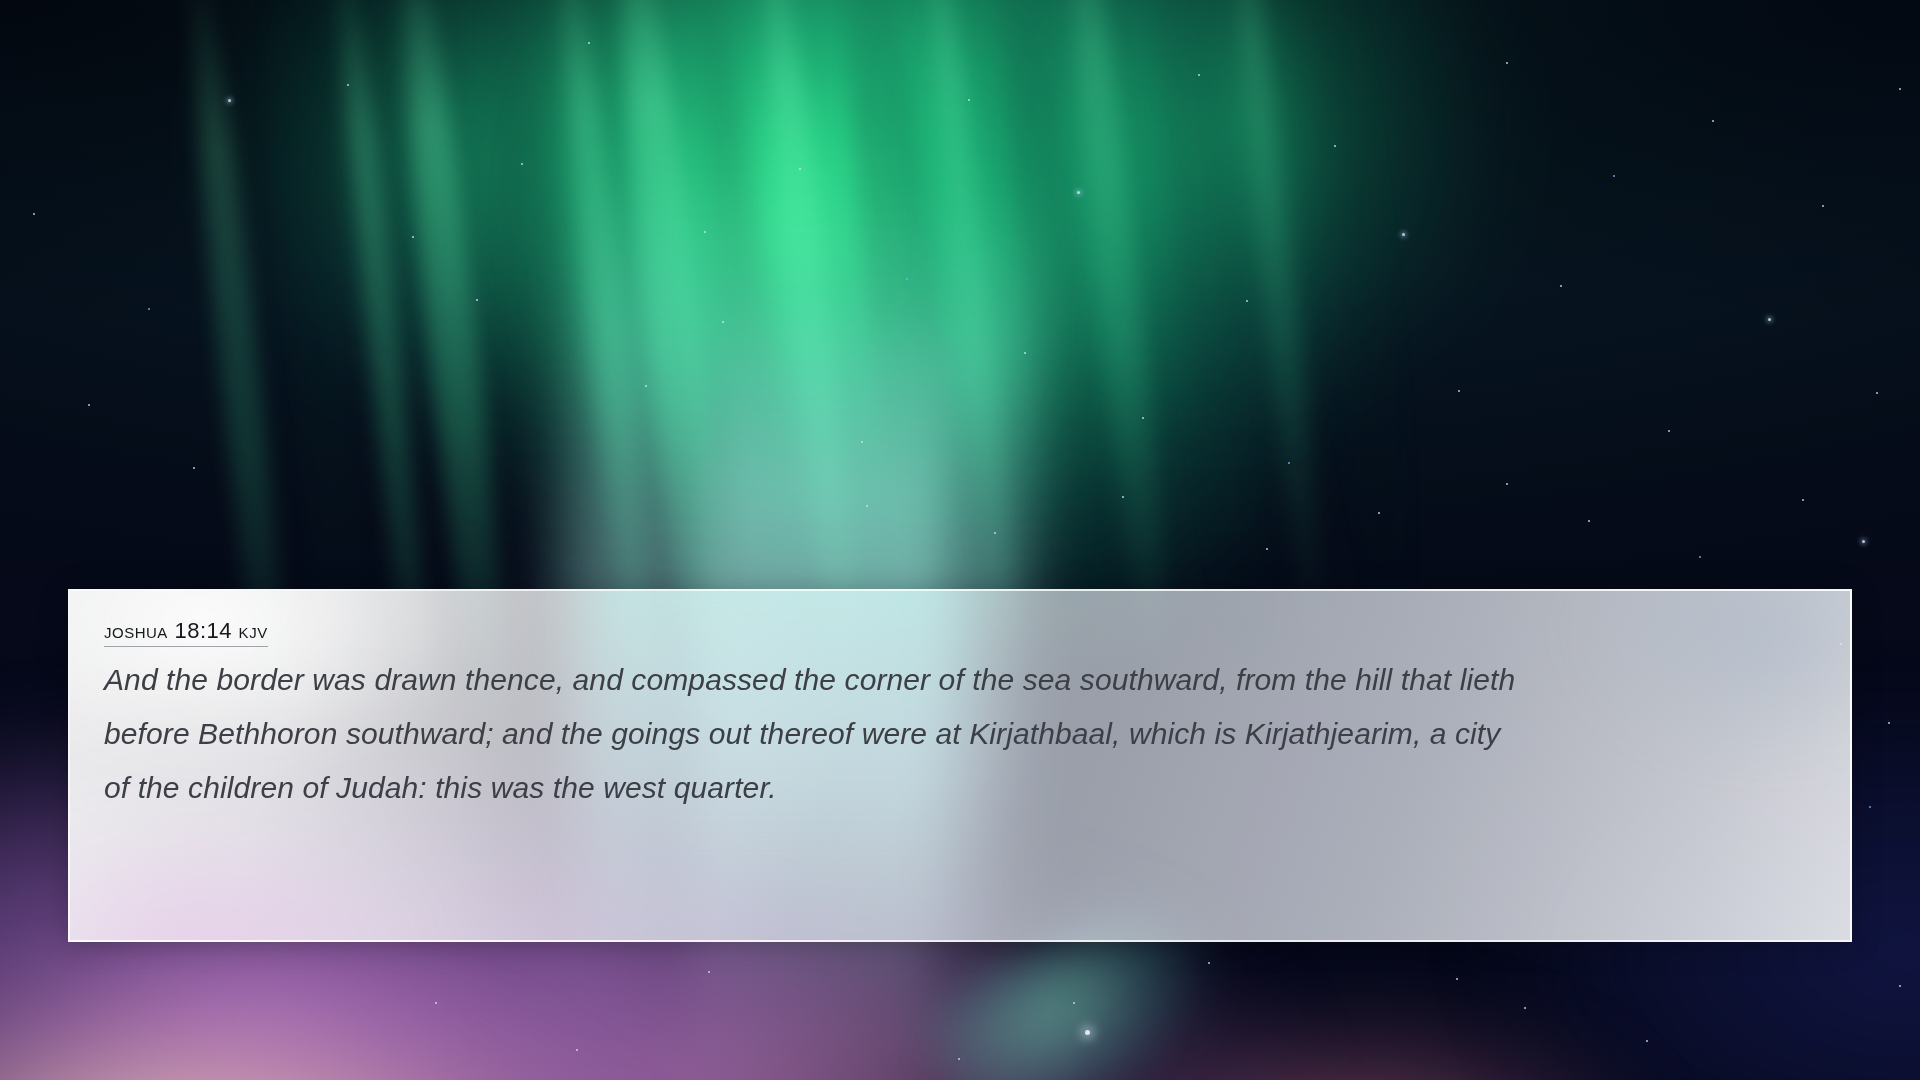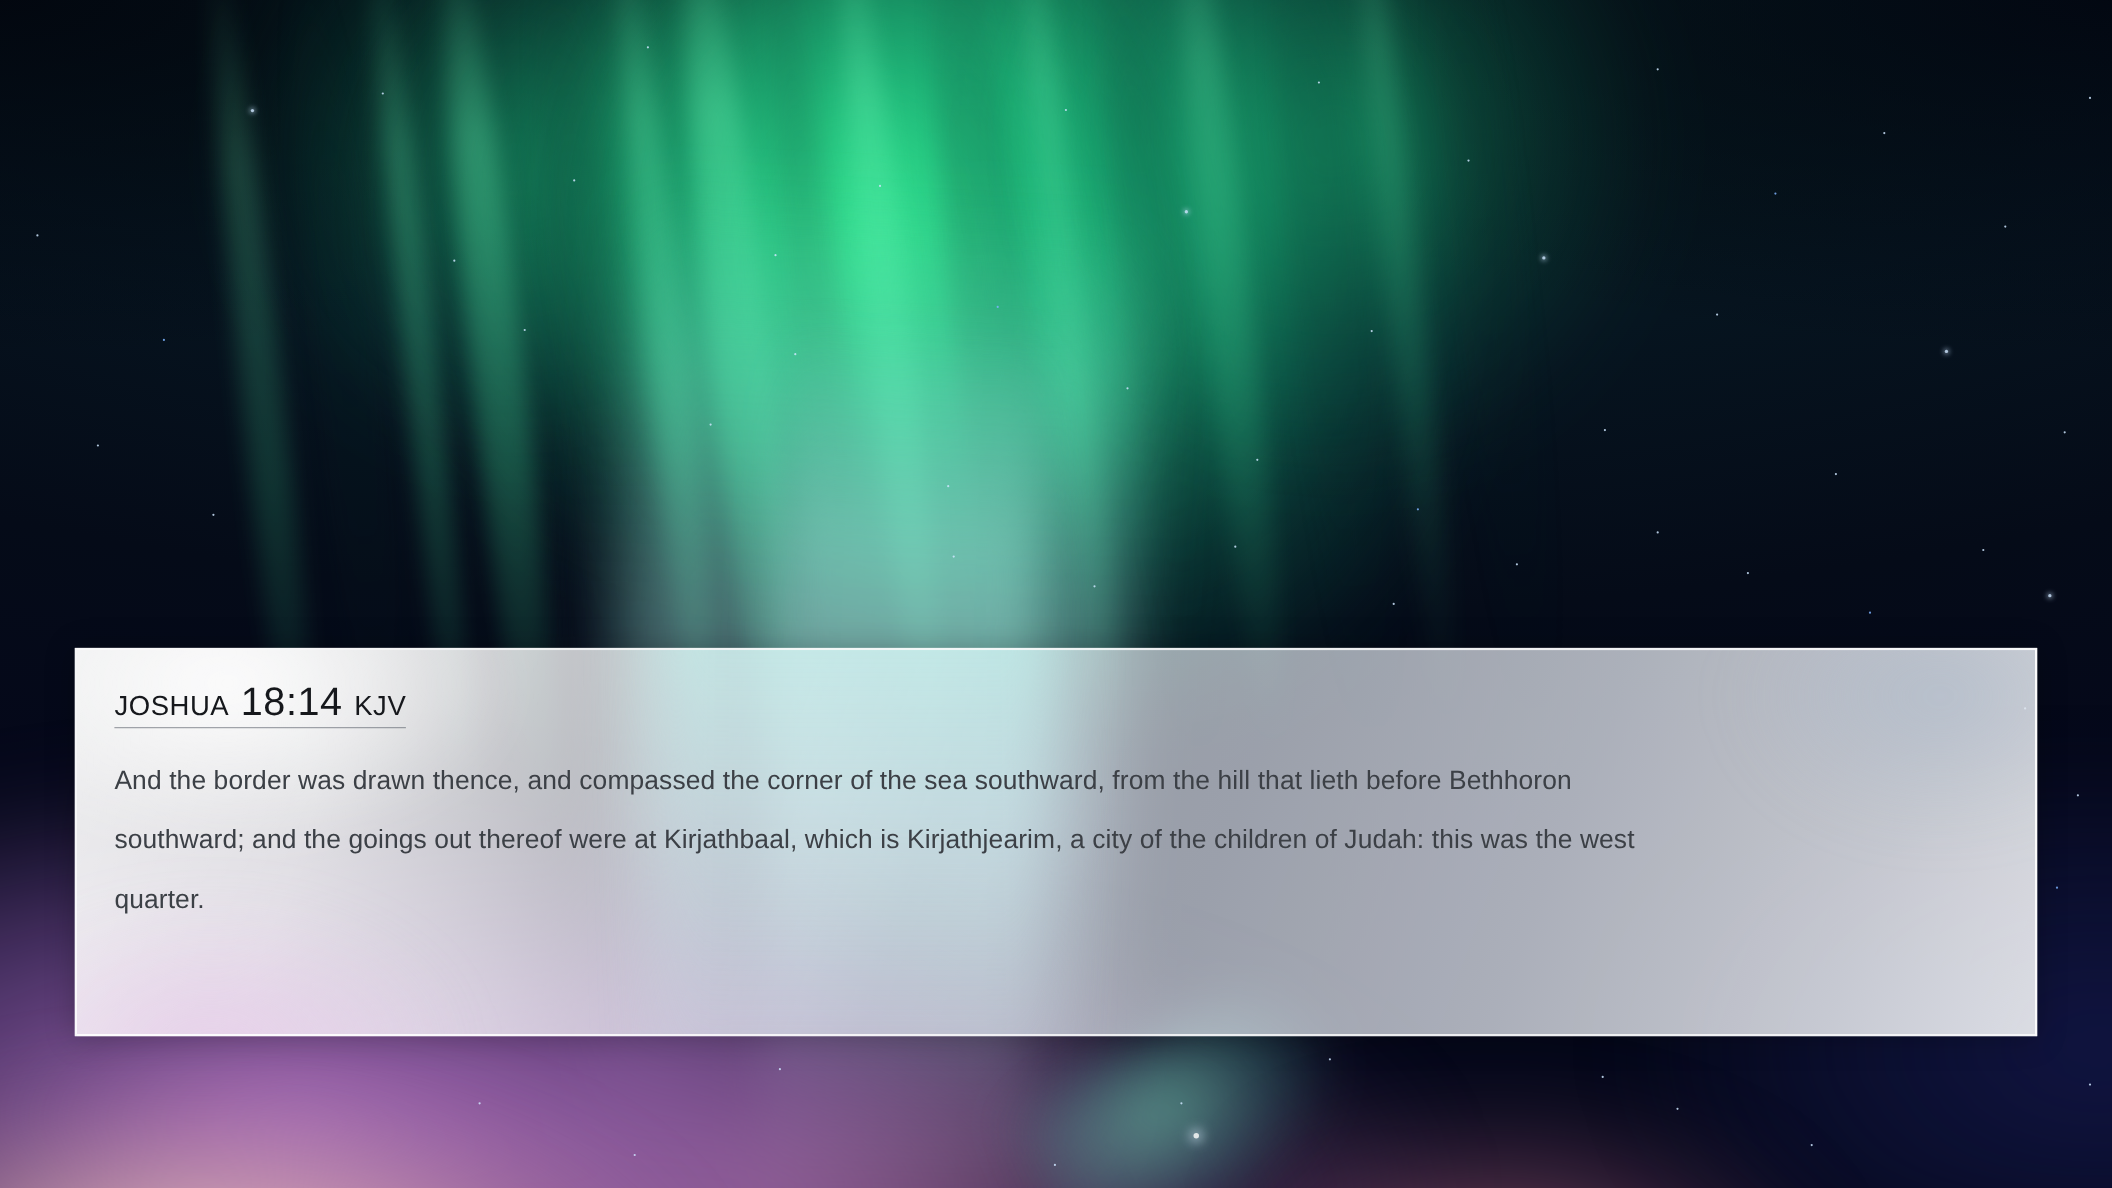--- a/index.html
+++ b/index.html
@@ -176,38 +176,39 @@
     position:absolute; right:-40px; top:-30px; width:420px; height:240px;
     background:radial-gradient(60% 70% at 70% 30%, rgba(160,178,200,.40) 0%, rgba(160,178,200,0) 76%);
     filter:blur(24px); pointer-events:none;
   }
 
   .card-inner { position:relative; padding:28px 34px 0 34px; }
 
   .verse-ref {
     display:inline-block;
     font-family:"Liberation Sans", sans-serif;
-    font-size:36px;
+    font-size:22px;
     font-weight:300;
     letter-spacing:.5px;
     color:#16181c;
     font-variant:small-caps;
     text-transform:lowercase;
     border-bottom:1.5px solid rgba(90,95,105,.55);
     padding-bottom:4px;
     line-height:1.05;
     white-space:nowrap;
   }
   .verse-ref::first-letter { font-size:1em; }
 
   .verse-text {
-    margin-top:21px;
+    margin-top:6px;
     font-family:"Liberation Sans", sans-serif;
+    font-style:italic;
     font-weight:400;
-    font-size:24px;
+    font-size:30px;
     line-height:54px;
     color:#3c4046;
     letter-spacing:.1px;
     max-width:1420px;
   }
 </style>
 </head>
 <body>
 
 <div class="wallpaper">

